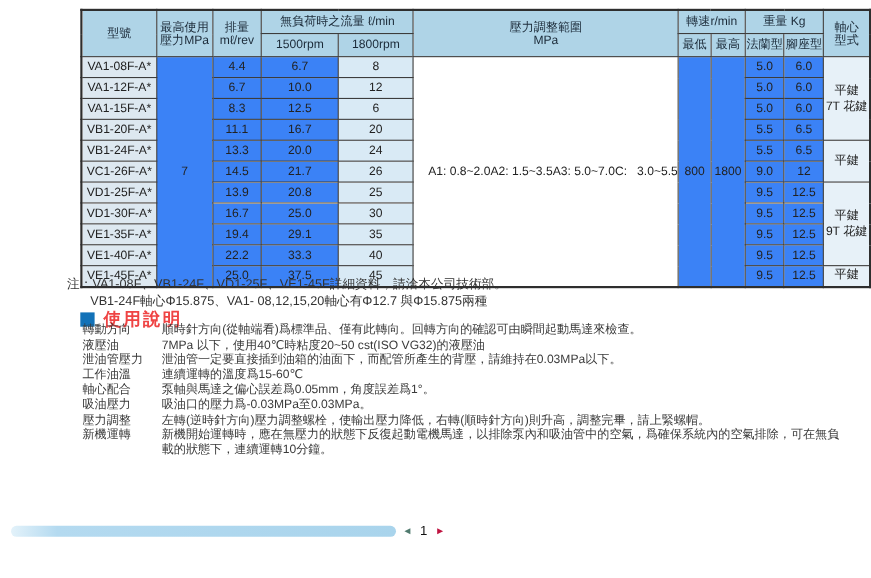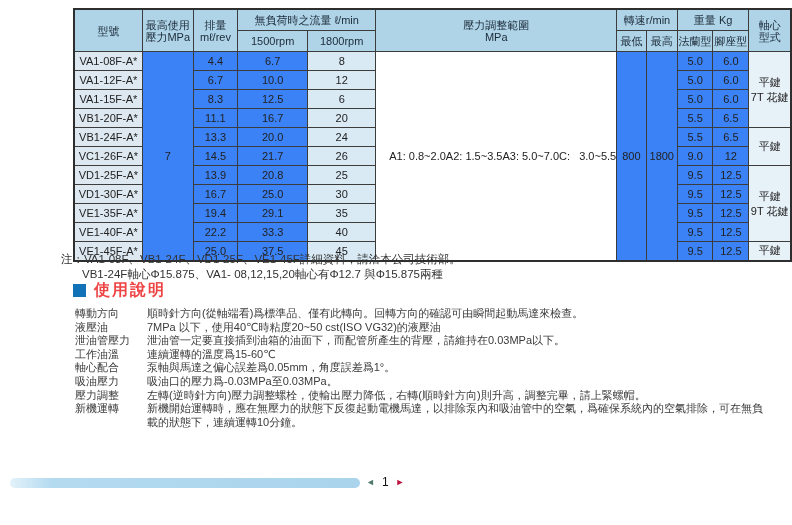--- a/index.html
+++ b/index.html
@@ -32,21 +32,21 @@
   .adj-line{height:38px;line-height:38px;font-size:11px;white-space:pre;}
   .shaft-line{display:block;line-height:15px;font-size:11px;}
   
   .notes{position:absolute;left:61px;top:252px;font-size:11.5px;line-height:15px;color:#333;}
   .notes .n2{margin-left:21px;}
   
   .section-head{position:absolute;left:73px;top:280px;display:flex;align-items:center;gap:8px;}
   .section-head .sq{width:13px;height:13px;background:#1272b8;}
   .section-head .ttl{font-size:16px;font-weight:bold;color:#ef4444;letter-spacing:2px;}
   
-  .instr{position:absolute;left:75px;top:307px;right:22px;font-size:11px;line-height:13.6px;color:#3a3a3a;}
+  .instr{position:absolute;left:75px;top:294px;right:22px;font-size:11px;line-height:13.6px;color:#3a3a3a;}
   .instr-row{display:flex;}
   .instr-label{width:72px;flex:0 0 72px;white-space:nowrap;}
   .instr-text{flex:1;}
   
   .footer-bar{
     position:absolute;left:10px;top:478px;width:350px;height:10px;border-radius:5px;
     background:linear-gradient(90deg,#e3f2fa 0%,#b4daf0 12%,#a9d4ec 100%);
   }
   .pager{position:absolute;left:366px;top:472px;display:flex;align-items:center;gap:7px;height:20px;}
   .pager .prev{color:#507a6e;font-size:9px;}

